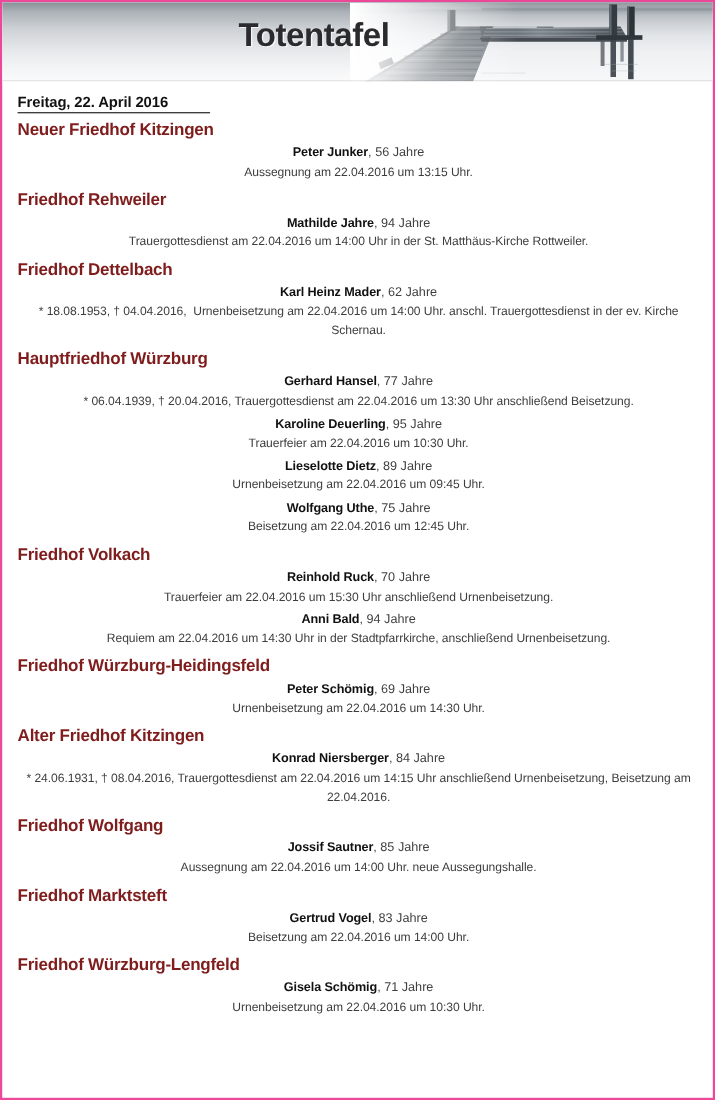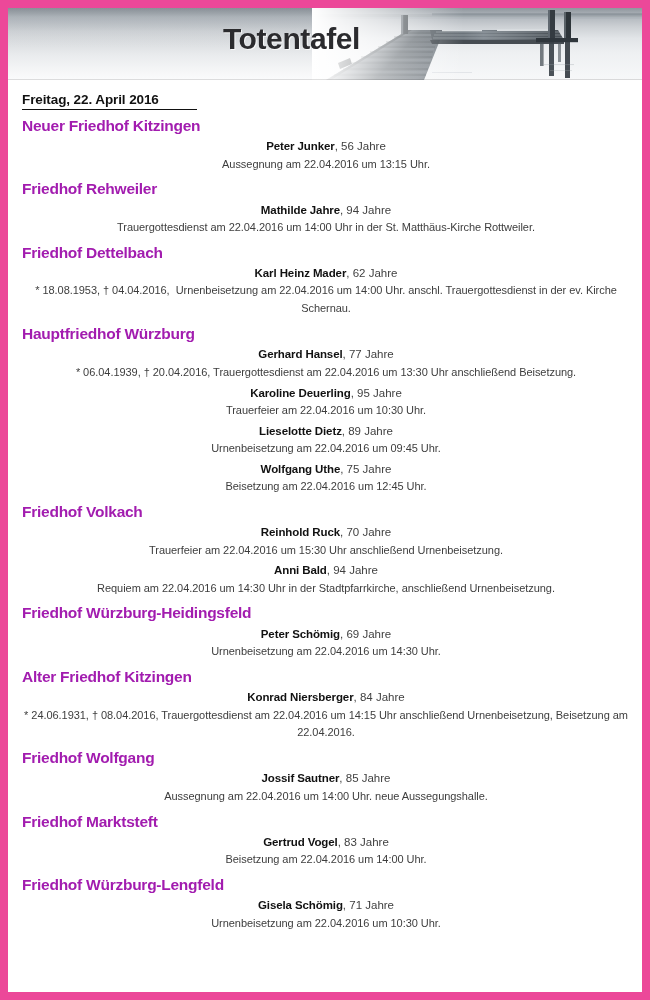--- a/index.html
+++ b/index.html
@@ -12,21 +12,21 @@
     font-family: "Liberation Sans", "DejaVu Sans", sans-serif;
     -webkit-font-smoothing: antialiased;
   }
 
   .page {
     position: relative;
     width: 650px;
     height: 1000px;
     box-sizing: border-box;
     background: #ffffff;
-    border: 8px solid #ec4899;
+    border: 2px solid #ec4899;
     overflow: hidden;
   }
 
   
   .banner {
     position: relative;
     width: 100%;
     height: 72px;
     overflow: hidden;
     background: linear-gradient(to bottom,
@@ -97,21 +97,21 @@
     padding-bottom: 2px;
     padding-right: 38px;
     margin-bottom: 5px;
   }
 
   .cemetery { margin: 0 0 2px 0; }
 
   .cemetery-name {
     font-size: 15.5px;
     font-weight: bold;
-    color: #a21caf;
+    color: #7f1d1d;
     letter-spacing: -0.25px;
     margin: 7px 0 3px 0;
     line-height: 1.18;
   }
   .cemetery:first-of-type .cemetery-name { margin-top: 2px; }
 
   .entry { margin: 0 0 3px 0; text-align: center; }
 
   .entry-person {
     font-size: 11.5px;

